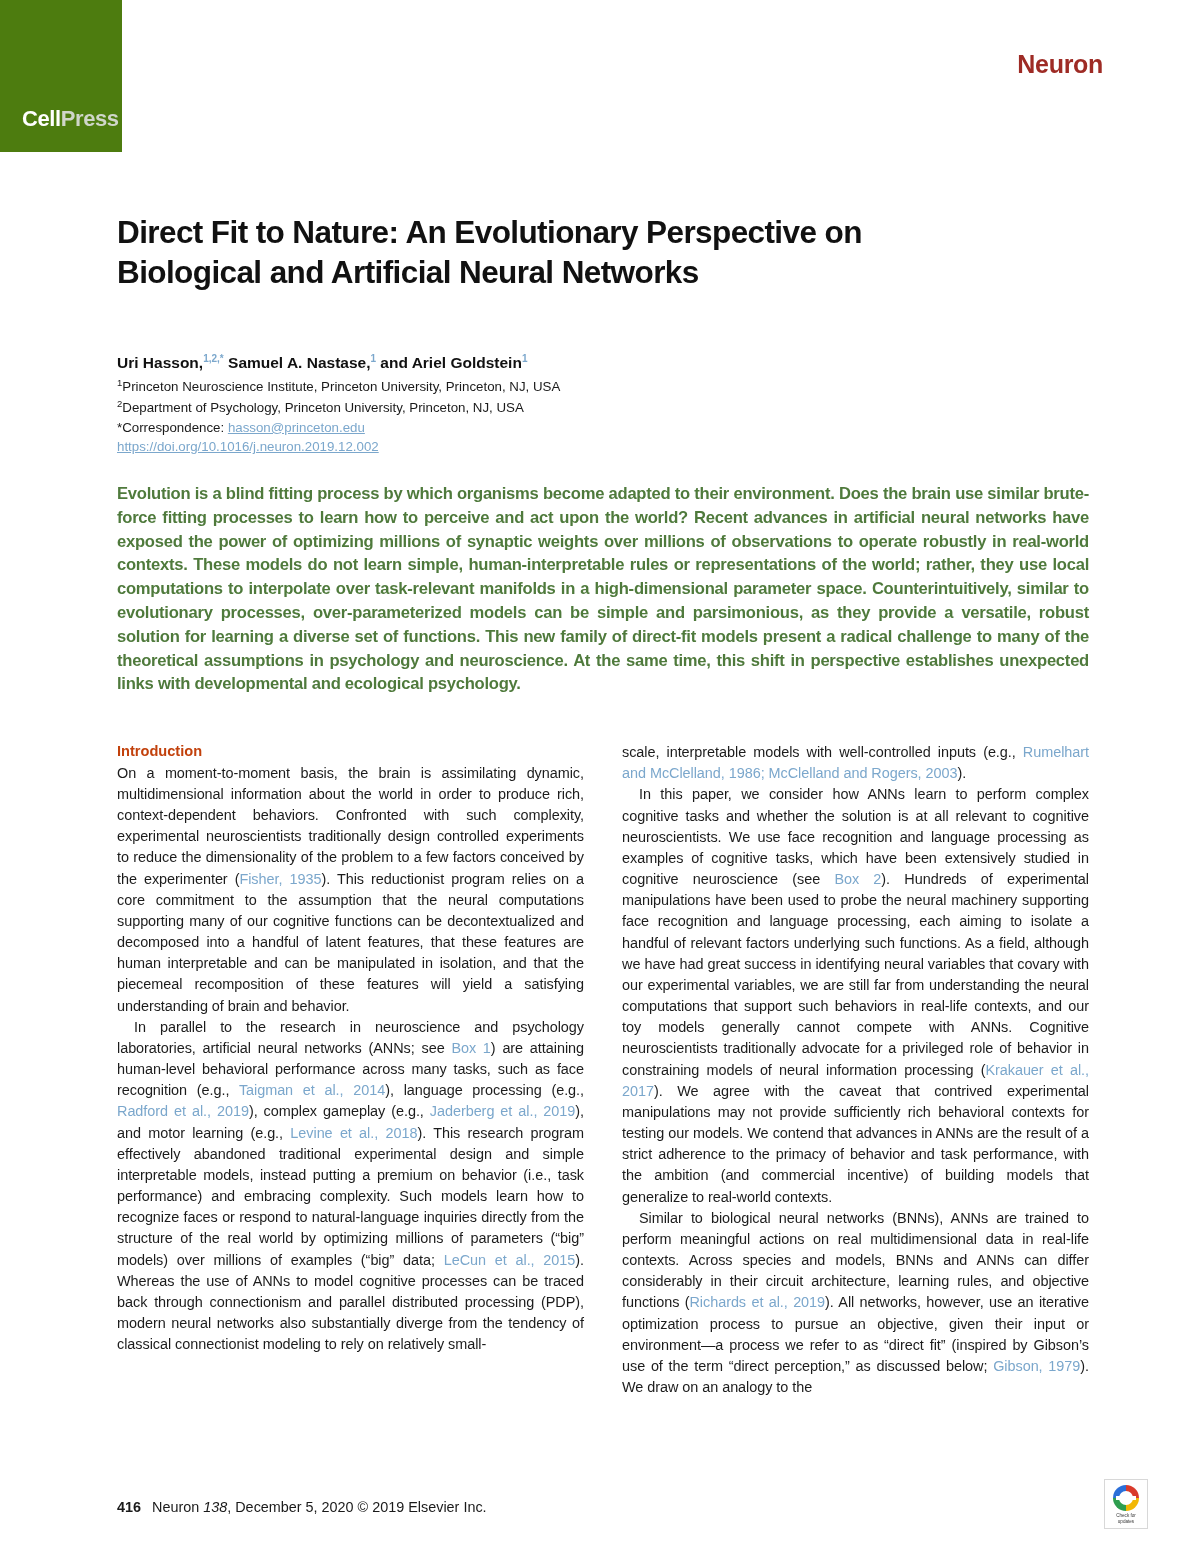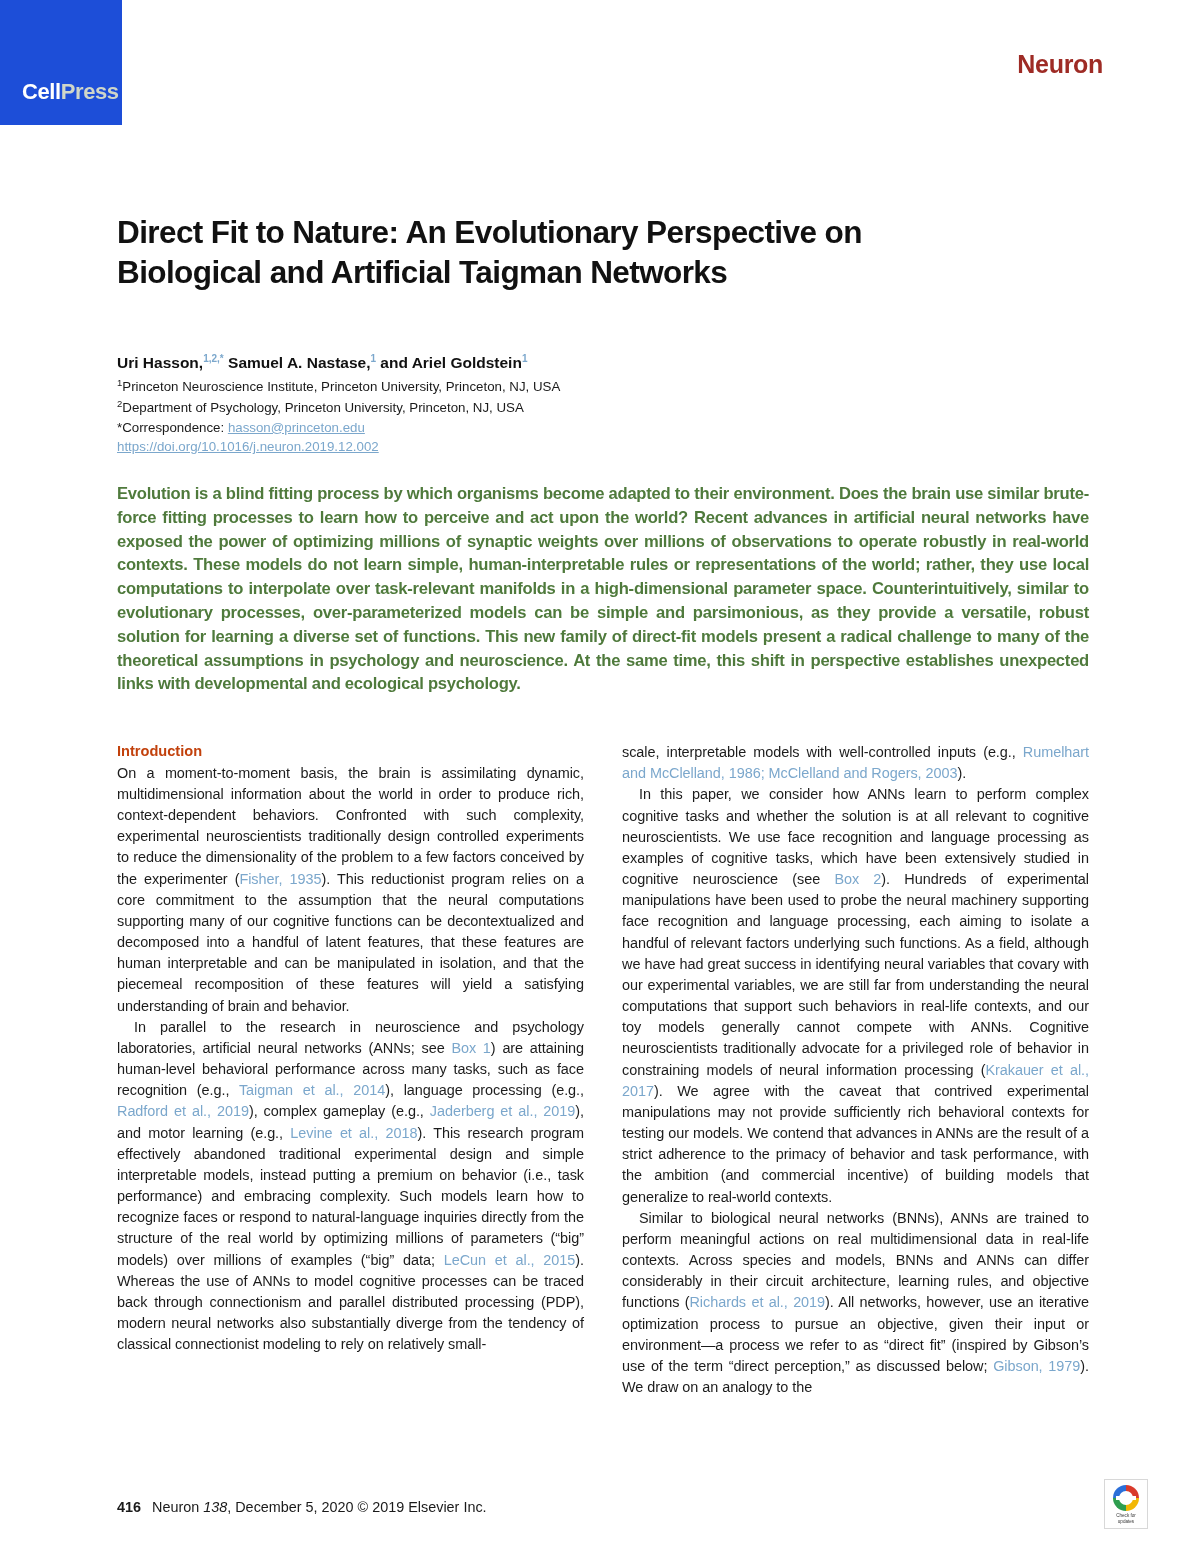--- a/index.html
+++ b/index.html
@@ -20,22 +20,22 @@
   #masthead {
     position: absolute;
     top: 0; left: 0;
     width: 1200px;
     height: 160px;
   }
   #cellpress-logo {
     position: absolute;
     top: 0; left: 0;
     width: 122px;
-    height: 125px;
-    background: #1d4ed8;
+    height: 152px;
+    background: #4d7c0f;
   }
   #cellpress-logo .logo-text {
     position: absolute;
     left: 22px;
     bottom: 22px;
     font-size: 22px;
     font-weight: bold;
     letter-spacing: -0.4px;
     line-height: 1;
     white-space: nowrap;
@@ -229,21 +229,21 @@
   <div id="cellpress-logo">
     <div class="logo-text">
       <span class="logo-cell">Cell</span><span class="logo-press">Press</span>
     </div>
   </div>
 
   <div id="journal-name">Neuron</div>
 
 </div>
 
-<h1 id="article-title">Direct Fit to Nature: An Evolutionary Perspective on Biological and Artificial Taigman Networks</h1>
+<h1 id="article-title">Direct Fit to Nature: An Evolutionary Perspective on Biological and Artificial Neural Networks</h1>
 
 <div id="author-block">
 
   <div id="author-line">Uri Hasson,<sup class="sup-blue">1,2,</sup><sup class="sup-blue">*</sup> Samuel A. Nastase,<sup class="sup-blue">1</sup> and Ariel Goldstein<sup class="sup-blue">1</sup></div>
 
   <div class="affil-line">
     <sup>1</sup><span>Princeton Neuroscience Institute, Princeton University, Princeton, NJ, USA</span>
   </div>
 
   <div class="affil-line">

